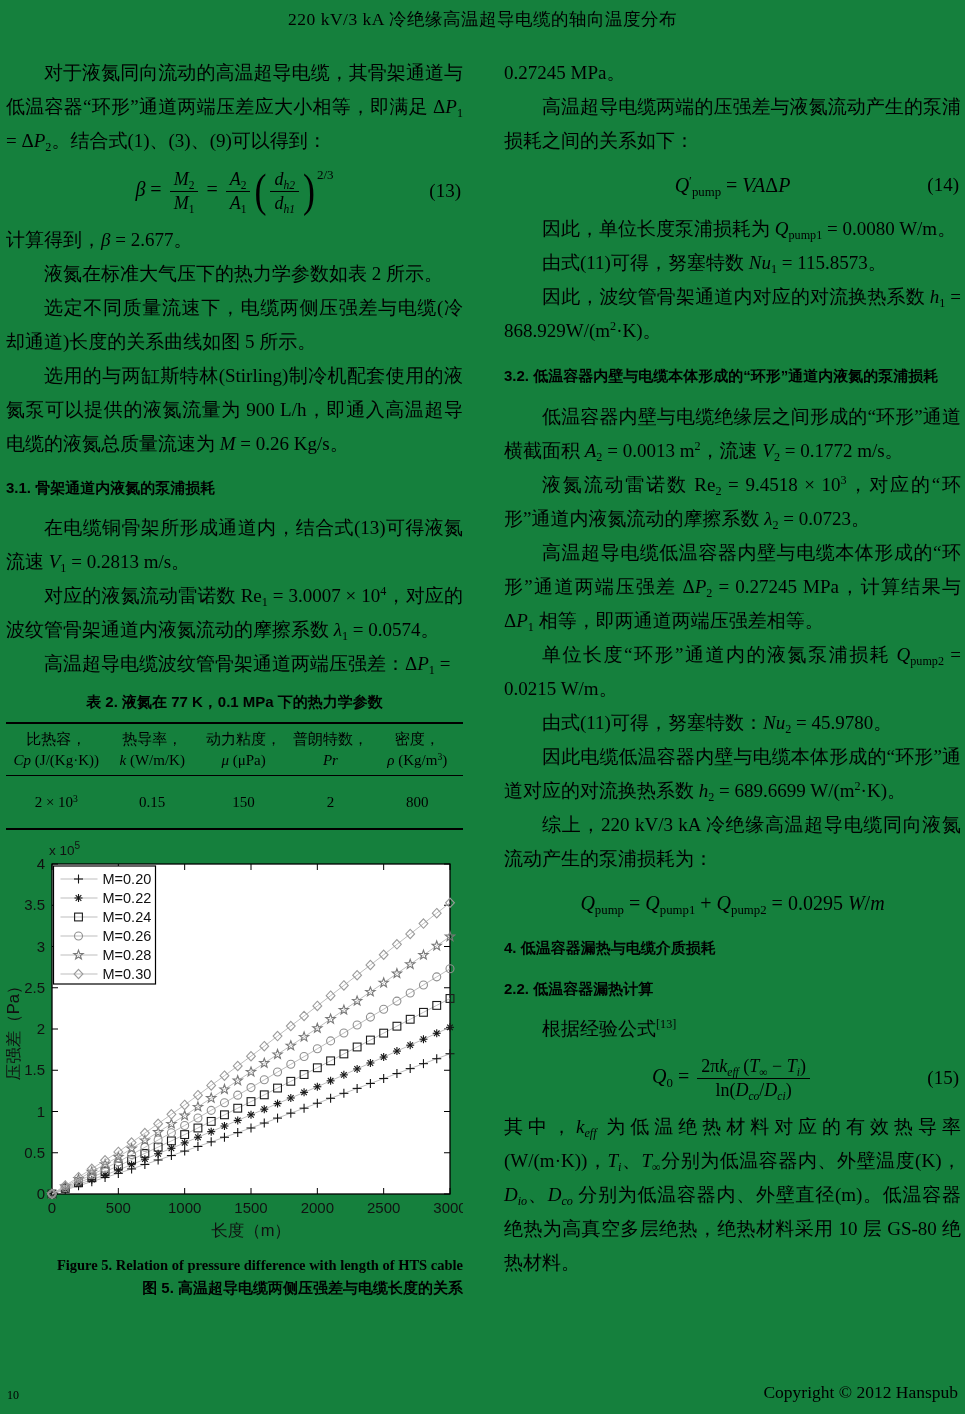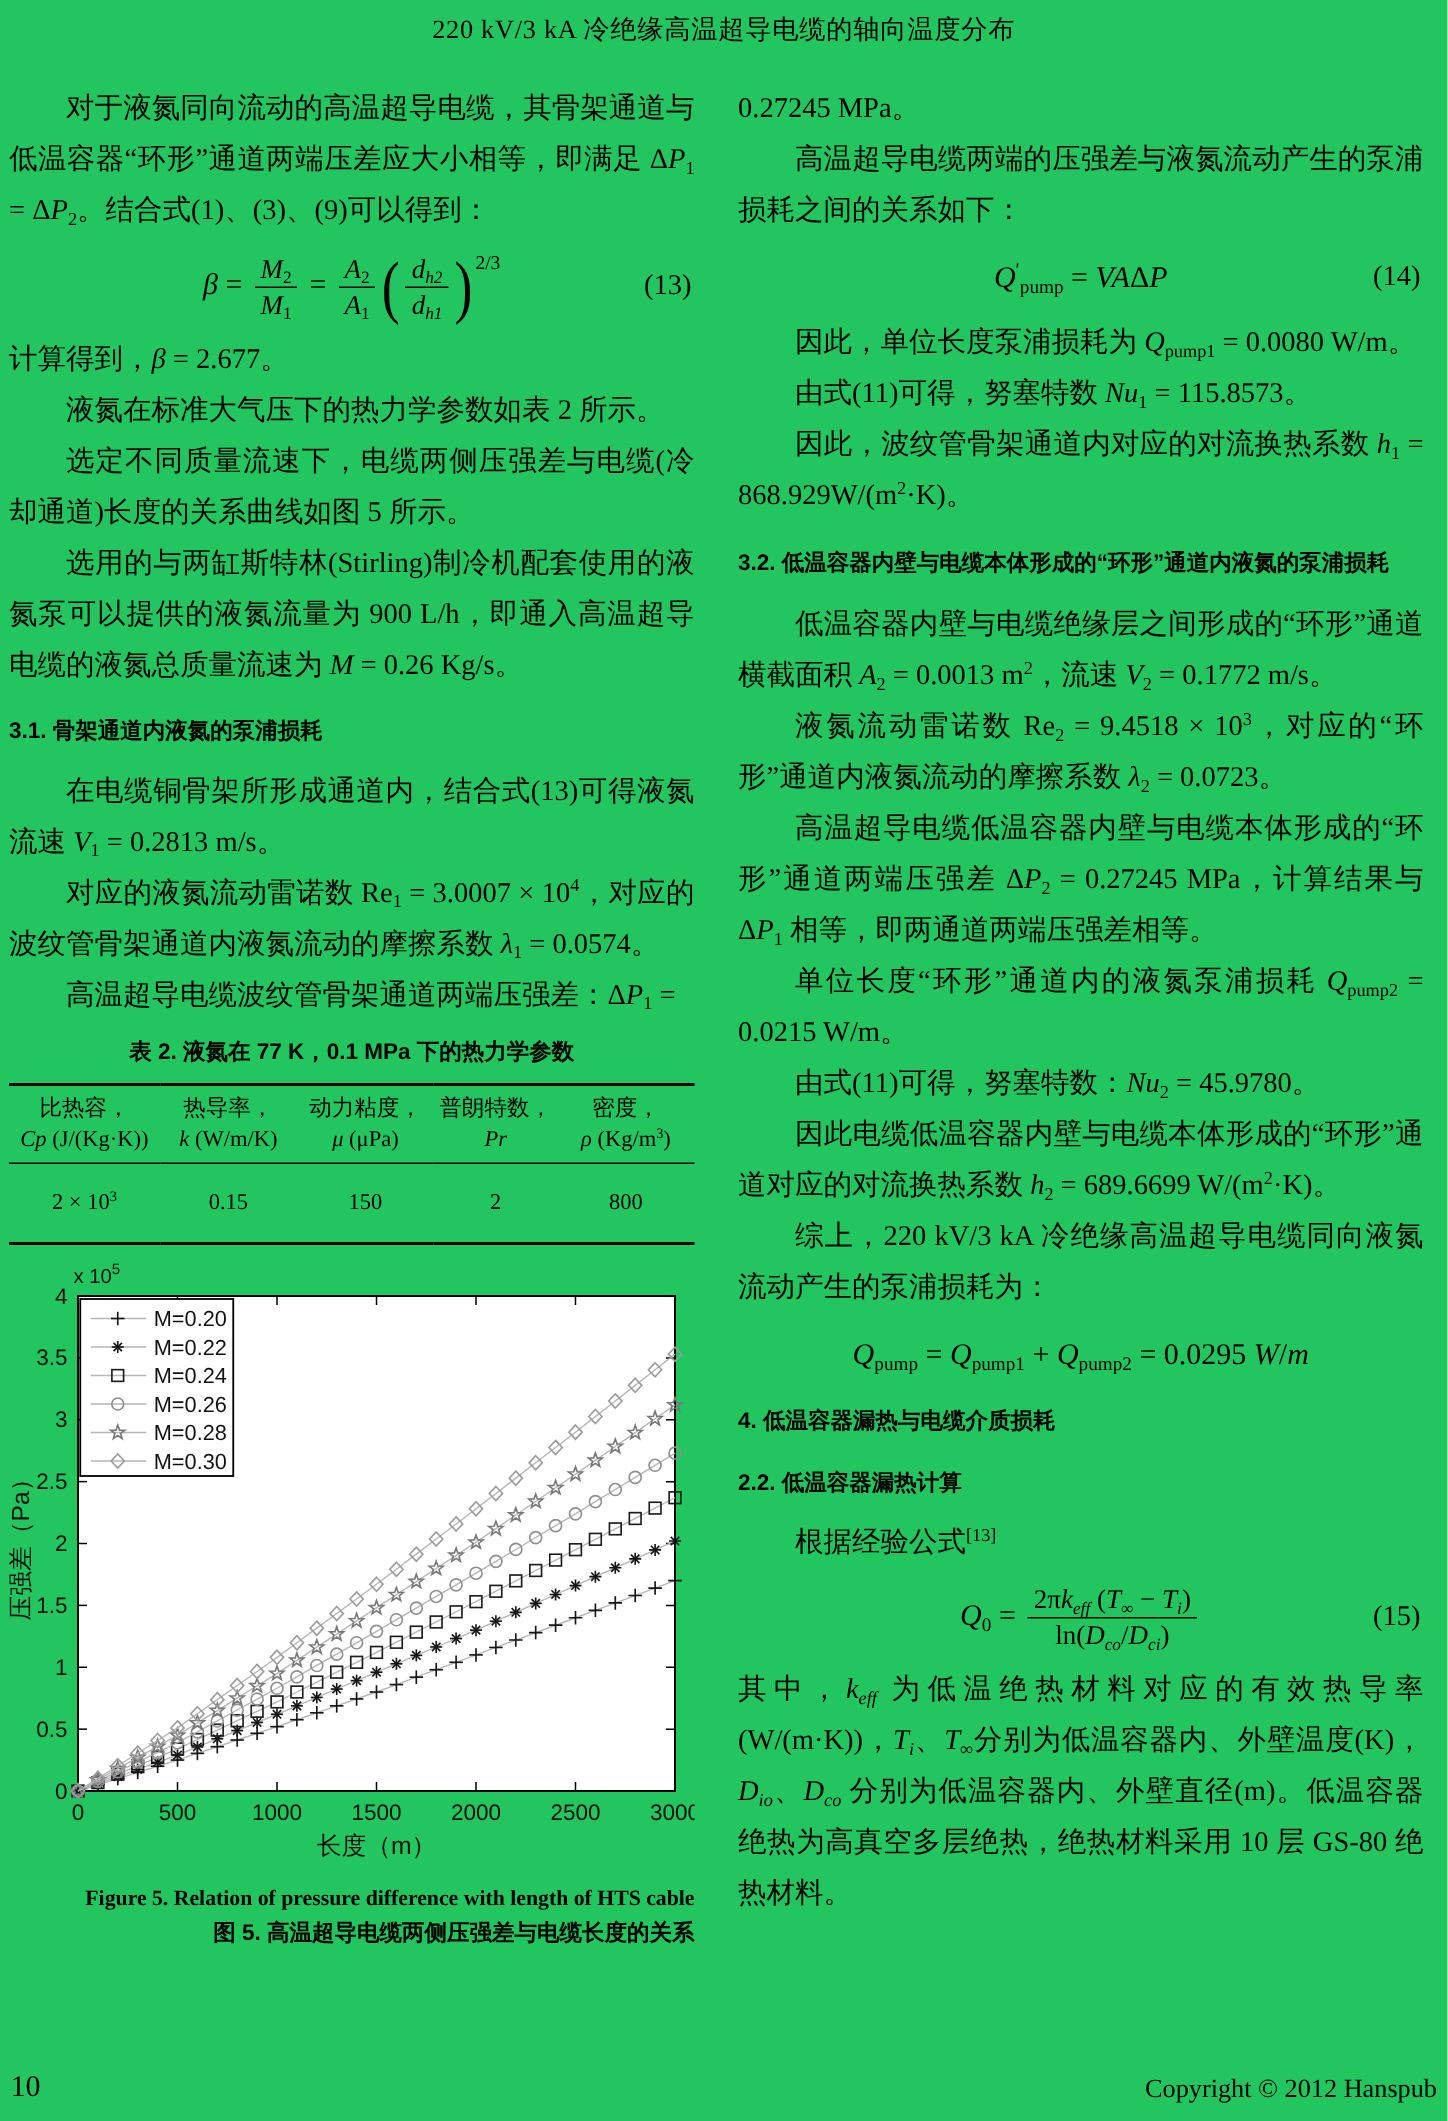--- a/index.html
+++ b/index.html
@@ -1,22 +1,22 @@
 <!DOCTYPE html>
 <html><head>
 <meta charset="utf-8">
 <style>
   html,body{margin:0;padding:0;background:#fff;}
-  .page{position:relative;width:965px;height:1414px;background:#22c55e;overflow:hidden;
+  .page{position:relative;width:965px;height:1414px;background:#15803d;overflow:hidden;
         font-family:"Liberation Serif",serif;color:#000;}
   .pheader{position:absolute;top:7px;left:0;width:100%;text-align:center;
            font-size:17.5px;letter-spacing:.5px;}
   .col{position:absolute;top:56px;width:457px;font-size:19px;line-height:34px;text-align:justify;}
   .col-left{left:6px;}
-  .col-right{left:492px;}
+  .col-right{left:504px;}
   .p{margin:0;text-indent:2em;}
   .p.cont{text-indent:0;}
   .seg-i{font-style:italic;}
   .seg-sub{font-size:64%;vertical-align:-0.32em;line-height:0;}
   .seg-isub{font-size:64%;vertical-align:-0.32em;line-height:0;font-style:italic;}
   .seg-sup{font-size:64%;vertical-align:0.55em;line-height:0;}
   .hd{font-family:"Liberation Sans",sans-serif;font-weight:700;font-size:15px;
       line-height:28px;margin:13px 0 9px;text-align:left;text-indent:0;}
   .hd.hang{padding-left:2.3em;text-indent:-2.3em;line-height:30px;}
   .eqrow{position:relative;display:flex;align-items:center;justify-content:center;
@@ -33,21 +33,21 @@
   .tblcap{text-align:center;margin-top:9px;text-indent:0;}
   .cap-en{font-weight:700;font-size:14.5px;line-height:21px;}
   .cap-zh{font-family:"Liberation Sans",sans-serif;font-weight:700;font-size:15px;line-height:23px;}
   .tbl{width:100%;border-collapse:collapse;margin-top:9px;
        border-top:2px solid #000;border-bottom:2px solid #000;font-size:15px;}
   .tbl th{font-weight:400;border-bottom:1.2px solid #000;padding:5px 1px 4px;
           text-align:center;line-height:21px;}
   .tbl td{padding:9px 1px;text-align:center;}
   .fig{margin-top:8px;text-indent:0;}
   .figcap{text-align:right;margin-top:4px;text-indent:0;}
-  .pfoot-left{position:absolute;left:7px;bottom:11px;font-size:20px;}
+  .pfoot-left{position:absolute;left:7px;bottom:11px;font-size:12px;}
   .pfoot-right{position:absolute;right:7px;bottom:11px;font-size:17.5px;}
   .ctick{font:15px "Liberation Sans",sans-serif;fill:#111;}
   .cleg{font:14.5px "Liberation Sans",sans-serif;fill:#111;}
   .caxis{font:16.5px "Liberation Sans",sans-serif;fill:#111;}
   .cexp{font:13.5px "Liberation Sans",sans-serif;fill:#111;}
 </style>
 </head>
 <body>
 
 <div class="page">

